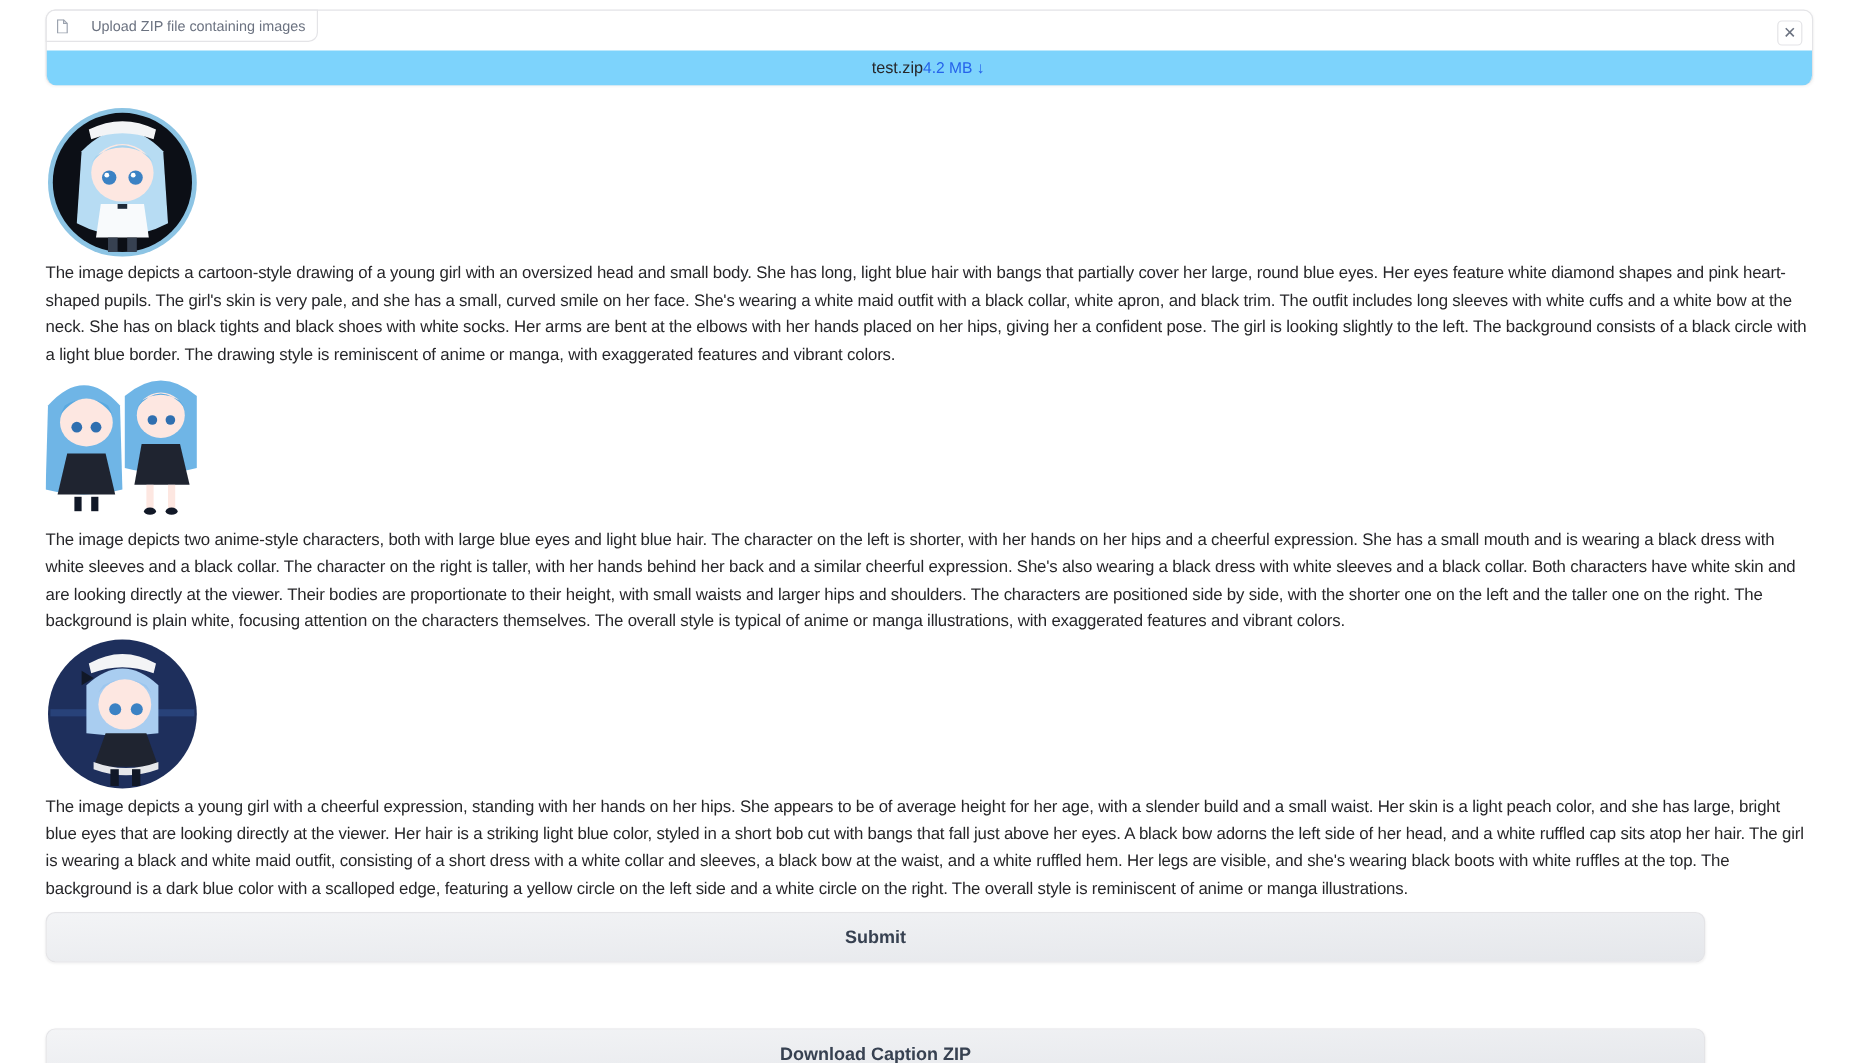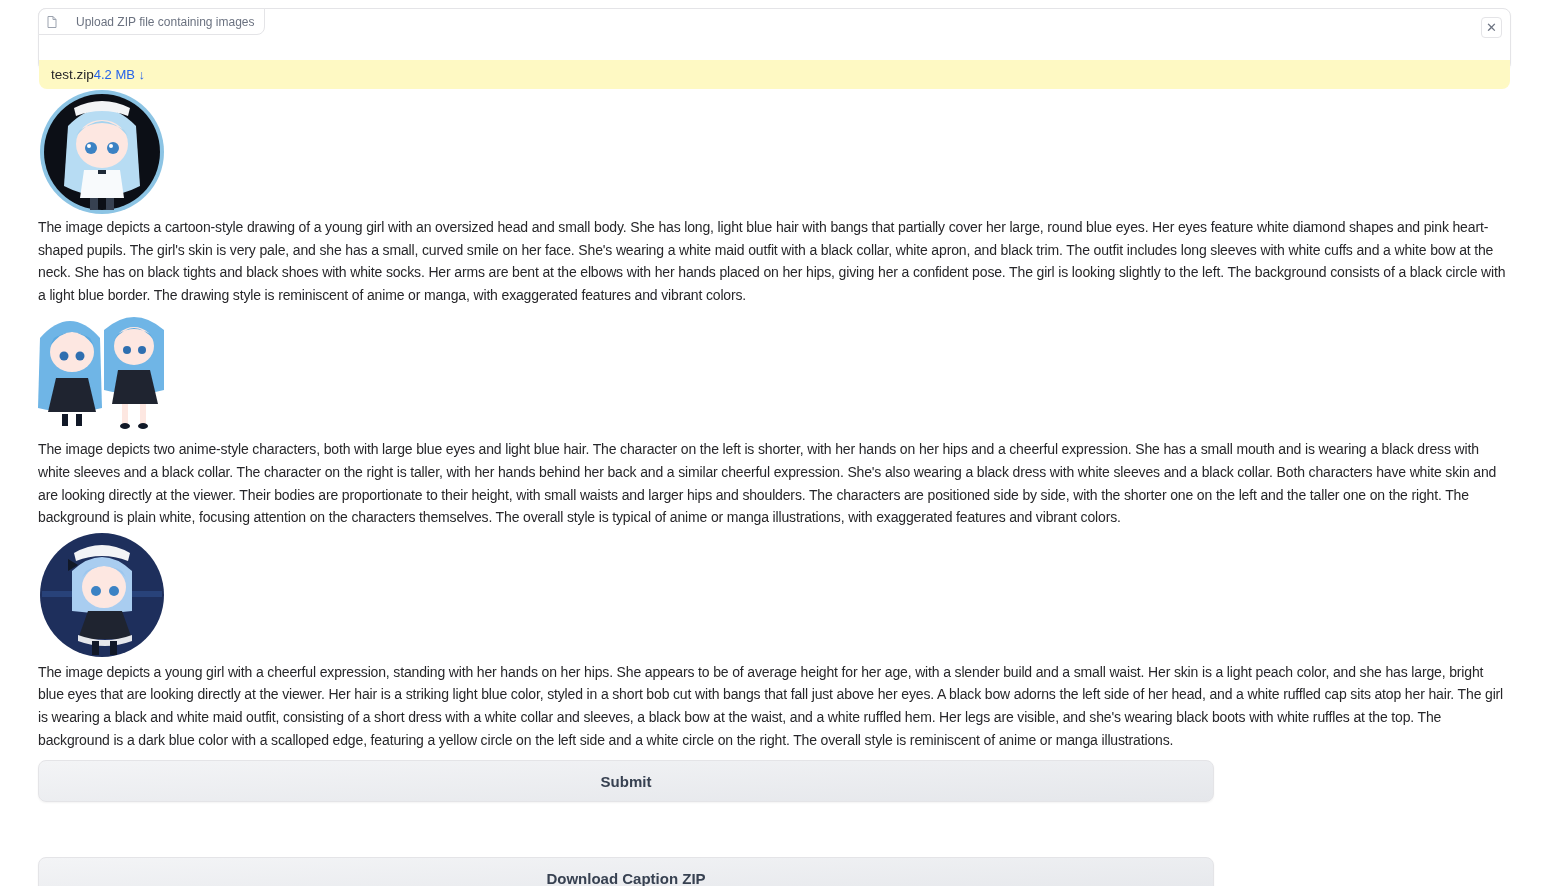--- a/index.html
+++ b/index.html
@@ -20,38 +20,37 @@
     }
     .file-icon { width: 10px; height: 12px; display: inline-block; }
     .clear-btn {
       position: absolute; right: 8px; top: 8px; width: 21px; height: 21px;
       border: 1px solid #e4e4e7; border-radius: 4px; background: #fff;
       display: flex; align-items: center; justify-content: center;
       color: #6b7280; font-size: 13px; cursor: pointer;
     }
     .file-row {
       position: absolute; left: 0; right: 0; top: 33px; height: 29px;
-      background: #fef9c3; border-radius: 0 0 8px 8px;
-      display: flex; align-items: center; justify-content: flex-start;
+      background: #7dd3fc; border-radius: 0 0 8px 8px;
+      display: flex; align-items: center; justify-content: center;
       padding: 0 14px 0 12px;
-      margin-top: 18px;
     }
     .file-name { font-size: 13.5px; color: #27272a; }
     .file-size { font-size: 13px; color: #2563eb; cursor: pointer; }
 
     .gallery { margin-top: 15px; }
     .entry { width: 1473px; }
     .thumb { width: 128px; height: 128px; display: block; }
     .caption {
       font-size: 14px; line-height: 22.6px; color: #27272a;
       margin-top: 2px; margin-bottom: 2px; letter-spacing: -0.15px;
     }
 
     .btn {
-      width: 1176px; height: 42px; border: 1px solid #e4e4e7; border-radius: 8px;
+      width: 1383px; height: 42px; border: 1px solid #e4e4e7; border-radius: 8px;
       background: linear-gradient(to bottom right, #f3f4f6, #e5e7eb);
       font-family: "Liberation Sans", "DejaVu Sans", sans-serif;
       font-size: 15px; font-weight: bold; color: #374151;
       display: flex; align-items: center; justify-content: center; cursor: pointer;
       box-shadow: 0 1px 2px rgba(0,0,0,0.05);
     }
     .btn-submit { position: absolute; left: 38px; top: 760px; }
     .btn-download { position: absolute; left: 38px; top: 857px; }
   </style>
 </head>

